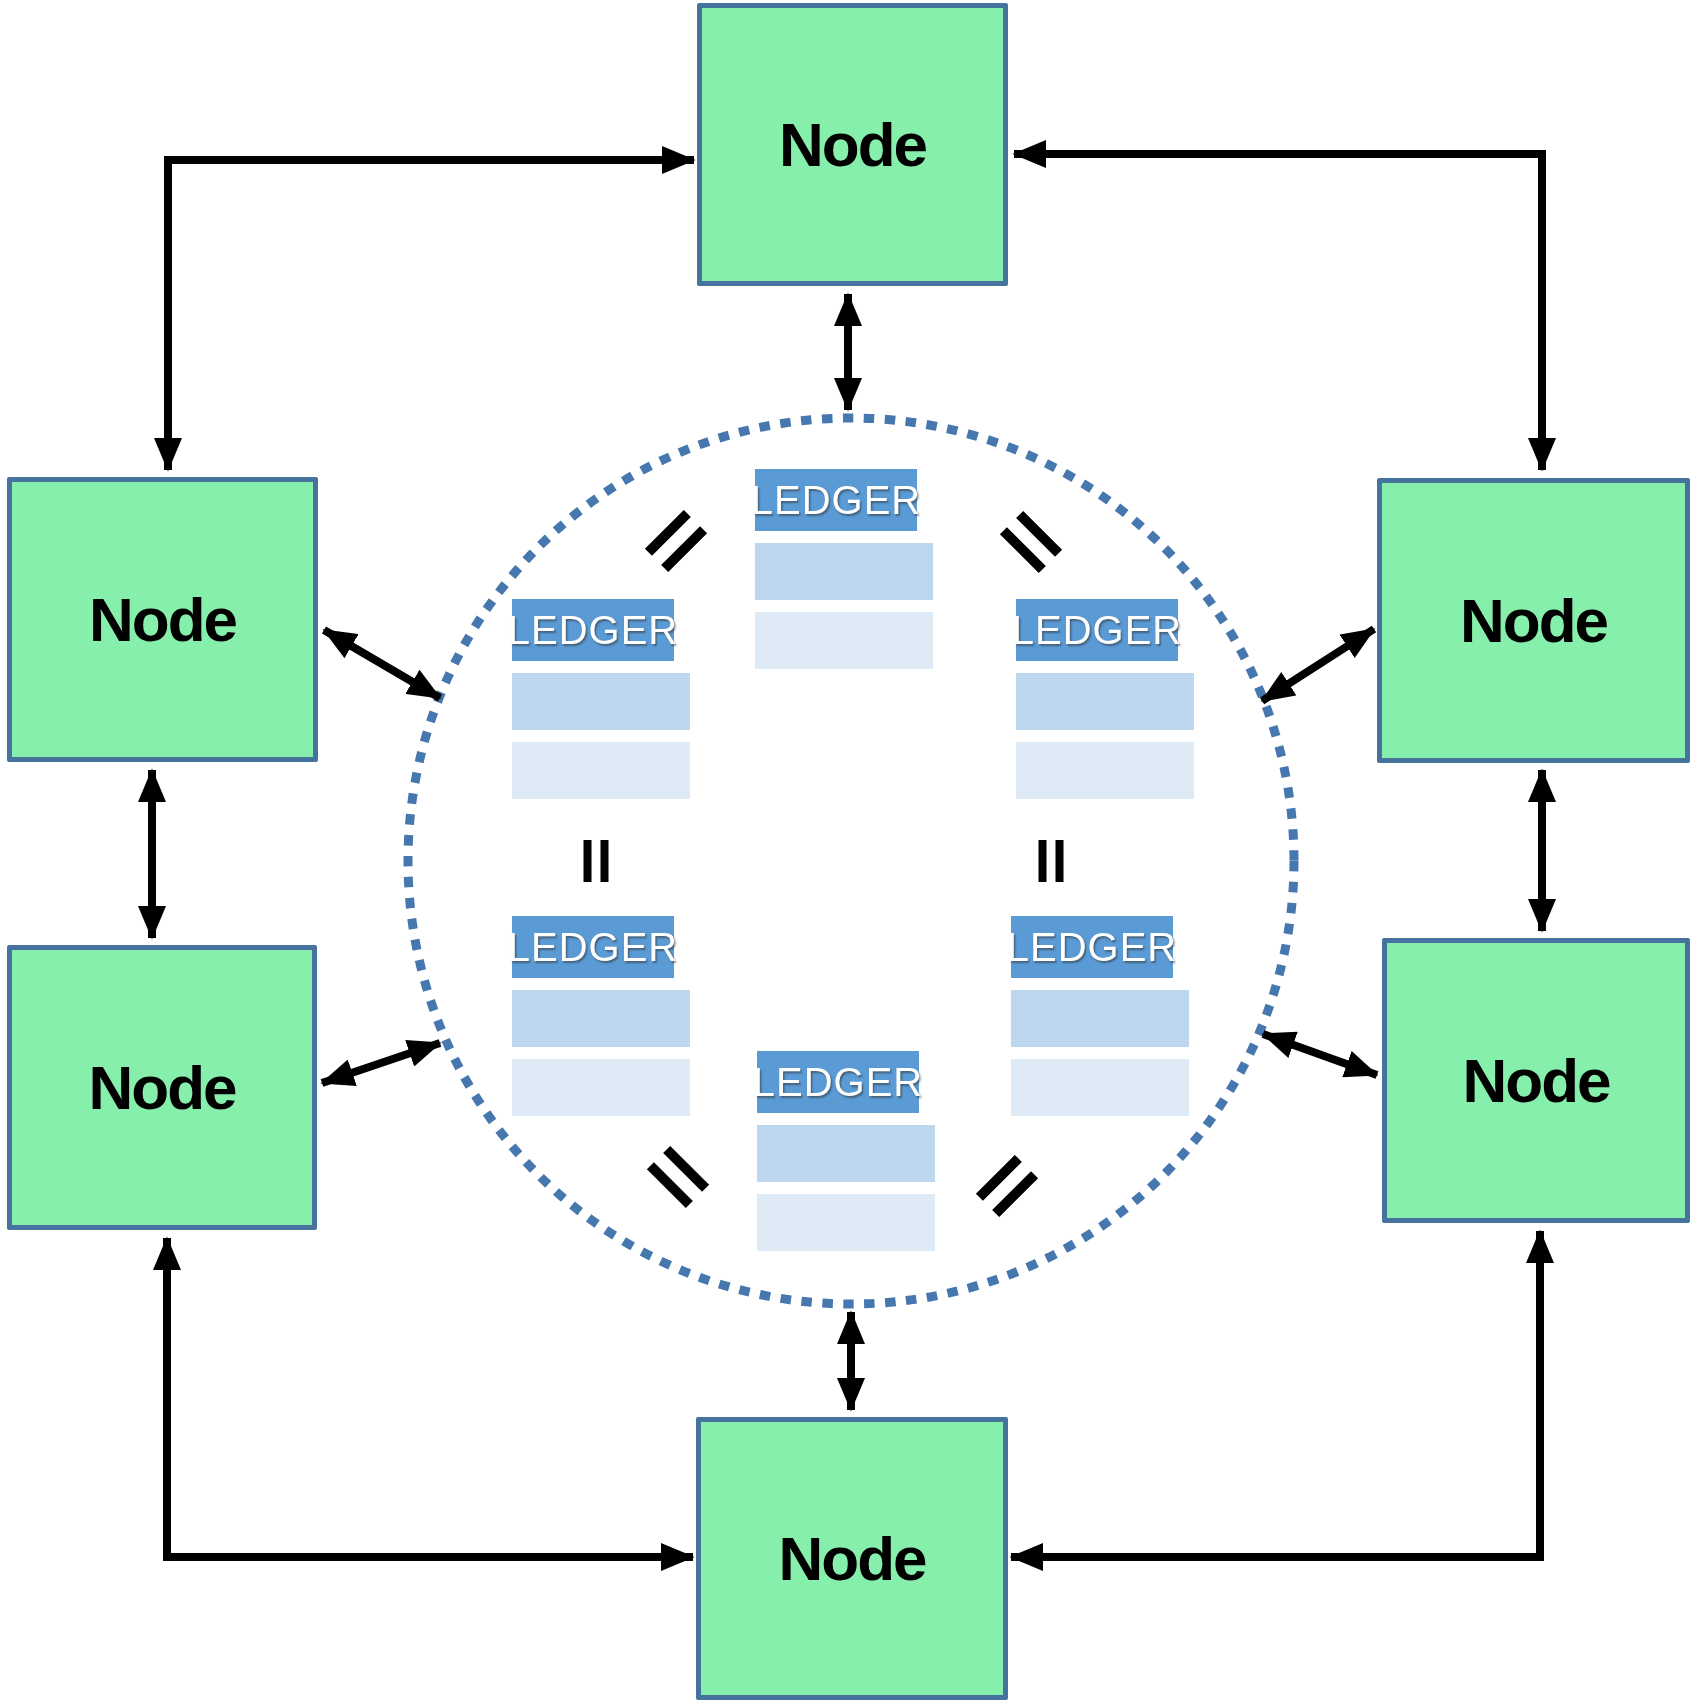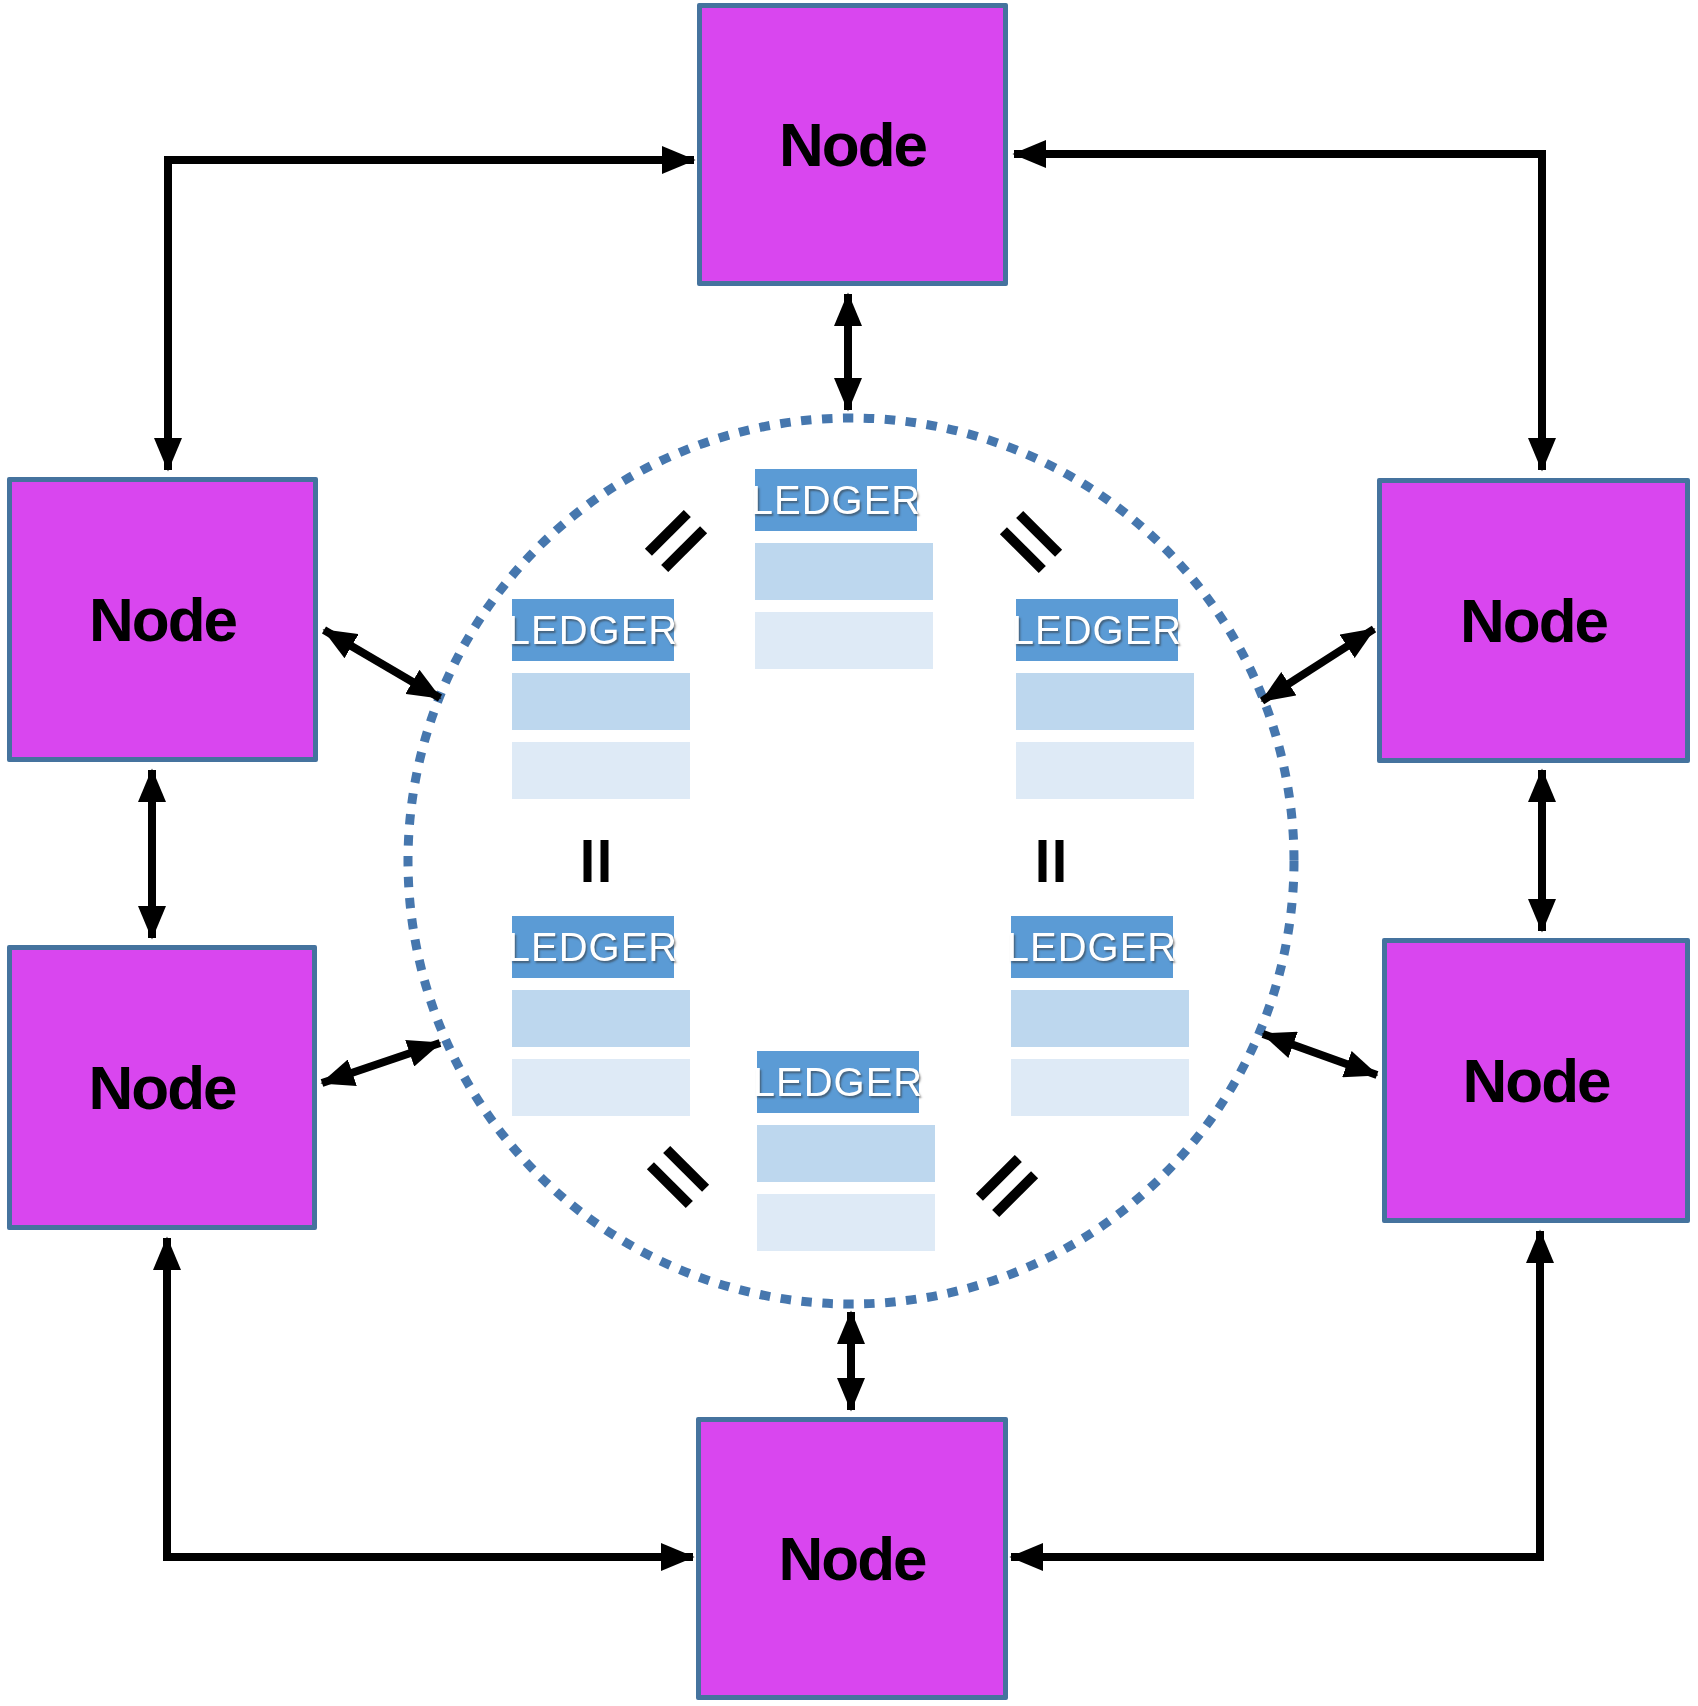--- a/index.html
+++ b/index.html
@@ -6,21 +6,21 @@
   #canvas{
     position:relative;
     width:1698px;height:1706px;
     background:#ffffff;
     font-family:"Liberation Sans", sans-serif;
     overflow:hidden;
   }
   #arrow-layer{position:absolute;left:0;top:0;z-index:0;}
   .node{
     position:absolute;z-index:2;
-    background:#d946ef;
+    background:#86efac;
     border:5px solid #45739e;
     border-radius:2px;
     display:flex;align-items:center;justify-content:center;
     box-sizing:border-box;
     font-weight:700;font-size:62px;letter-spacing:-2px;color:#000;
   }
   .node-top{left:697px;top:3px;width:311px;height:283px;}
   .node-left-upper{left:7px;top:477px;width:311px;height:285px;}
   .node-left-lower{left:7px;top:945px;width:310px;height:285px;}
   .node-right-upper{left:1377px;top:478px;width:313px;height:285px;}

